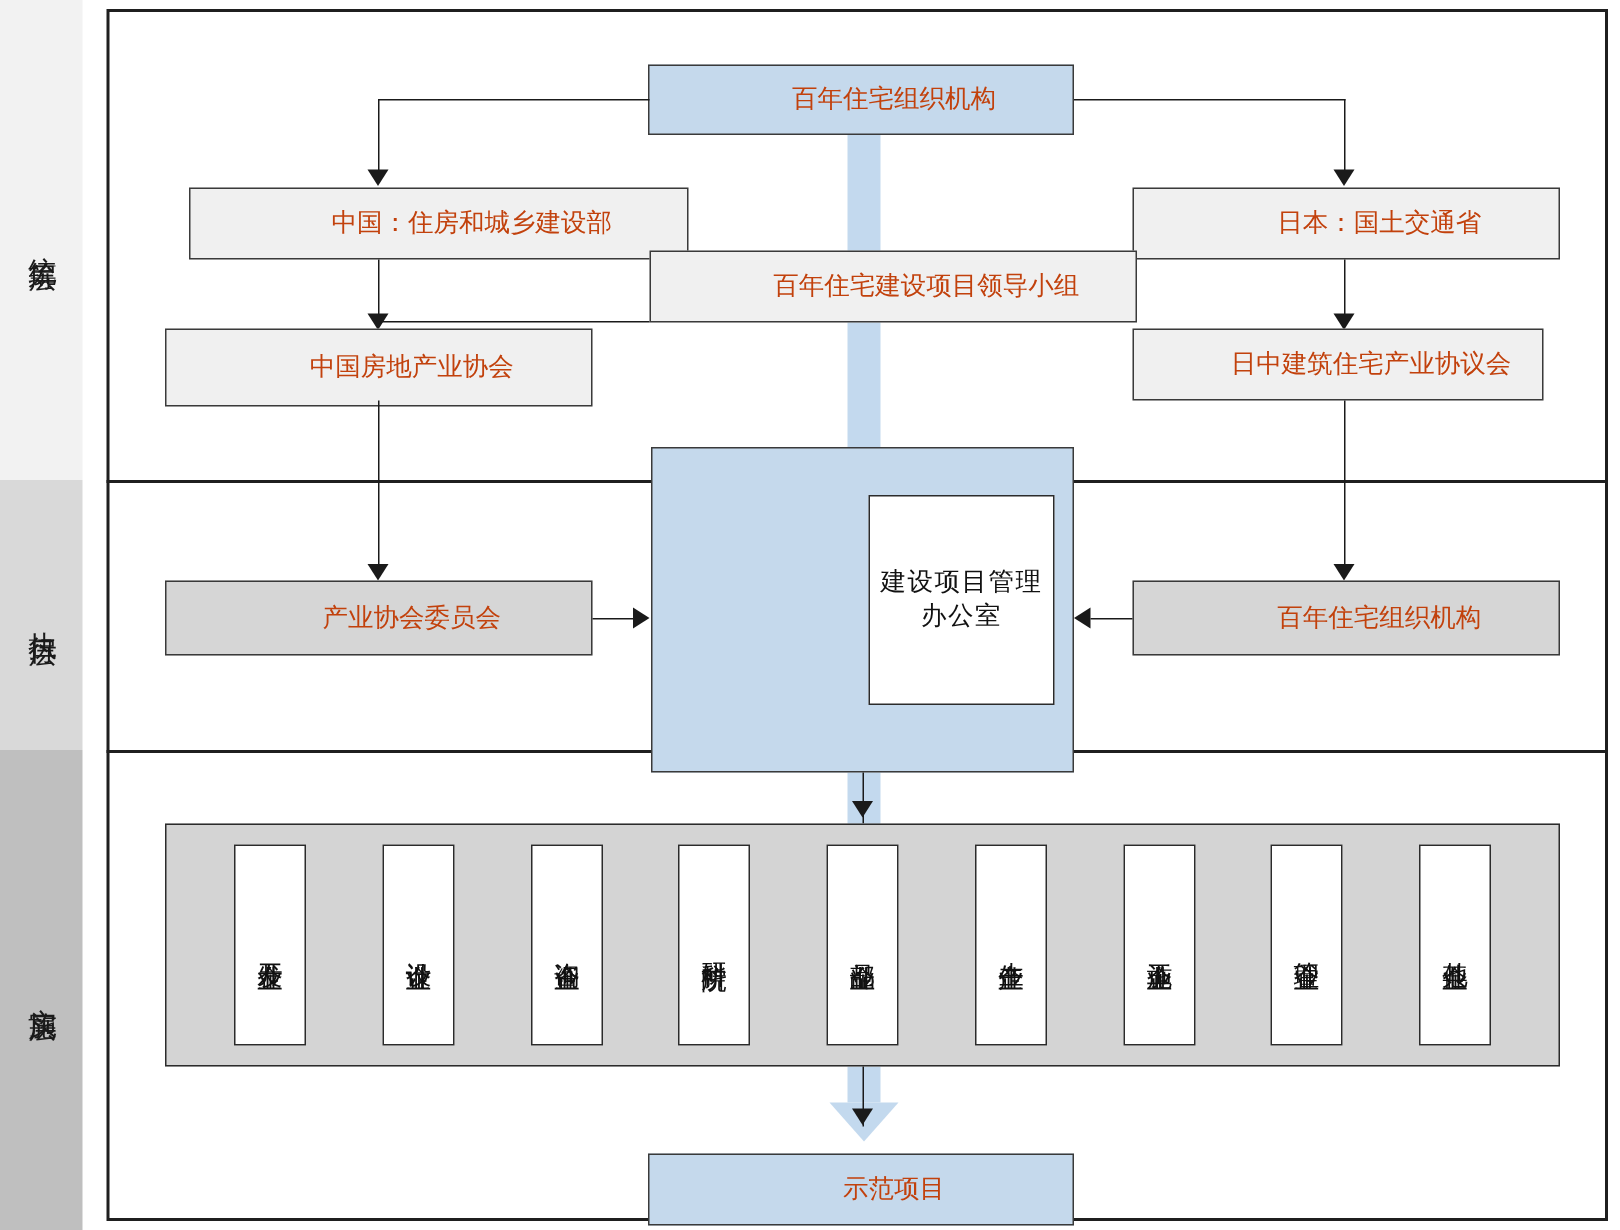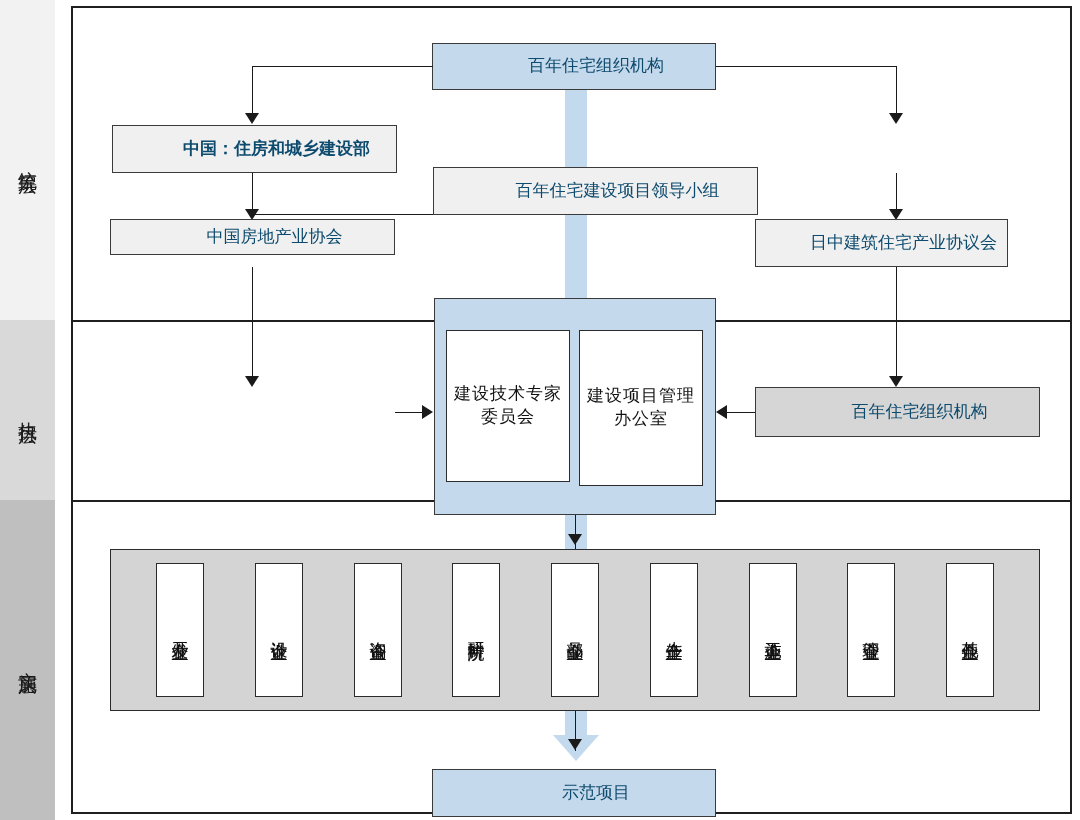--- a/index.html
+++ b/index.html
@@ -9,21 +9,21 @@
   
   .layer-band{position:absolute;left:0;width:55px;display:flex;align-items:center;justify-content:center;}
   .layer-label{writing-mode:vertical-rl;text-orientation:upright;font-size:19px;color:#1a1a1a;letter-spacing:3px;line-height:1.25;}
 
   
   .frame{position:absolute;border:2px solid #1f1f1f;box-sizing:border-box;background:transparent;}
   .divider{position:absolute;height:0;border-top:2px solid #1f1f1f;}
 
   
   .node{position:absolute;box-sizing:border-box;display:flex;align-items:center;justify-content:center;
-        text-align:center;font-size:17px;color:#0c4a6e;border:1.6px solid #3a3a3a;line-height:1.3;padding-left:44px;}
+        text-align:center;font-size:17px;color:#c2410c;border:1.6px solid #3a3a3a;line-height:1.3;padding-left:44px;}
   .node.grey-l{background:#f0f0f0;}
   .node.grey-d{background:#d6d6d6;}
   .node.blue  {background:#c5d9ec;}
 
   
   .vnode{position:absolute;box-sizing:border-box;background:#fff;border:1.6px solid #2b2b2b;
          display:flex;align-items:center;justify-content:center;}
   .vnode span{writing-mode:vertical-rl;text-orientation:upright;font-size:17px;color:#111;letter-spacing:1px;line-height:1.12;}
 
   
@@ -67,57 +67,56 @@
   <div class="node blue" style="left:432px;top:43px;width:284px;height:47px;">百年住宅组织机构</div>
 
   <div class="hline" style="left:252px;top:66px;width:181px;"></div>
   <div class="vline" style="left:252px;top:66px;height:48px;"></div>
   <div class="arrow-d" style="left:245px;top:113px;"></div>
 
   <div class="hline" style="left:716px;top:66px;width:181px;"></div>
   <div class="vline" style="left:896px;top:66px;height:48px;"></div>
   <div class="arrow-d" style="left:889px;top:113px;"></div>
 
-  <div class="node grey-l" style="left:112px;top:125px;width:285px;height:48px;font-weight:bold;">中国：住房和城乡建设部</div>
+  <div class="node grey-l" style="left:126px;top:125px;width:333px;height:48px;">中国：住房和城乡建设部</div>
 
+  <div class="node grey-l" style="left:755px;top:125px;width:285px;height:48px;">日本：国土交通省</div>
 
   <div class="node grey-l" style="left:433px;top:167px;width:325px;height:48px;">百年住宅建设项目领导小组</div>
 
   <div class="hline" style="left:252px;top:214px;width:181px;"></div>
 
   <div class="vline" style="left:252px;top:173px;height:42px;"></div>
   <div class="arrow-d" style="left:245px;top:209px;"></div>
 
   <div class="vline" style="left:896px;top:173px;height:42px;"></div>
   <div class="arrow-d" style="left:889px;top:209px;"></div>
 
-  <div class="node grey-l" style="left:110px;top:219px;width:285px;height:36px;">中国房地产业协会</div>
+  <div class="node grey-l" style="left:110px;top:219px;width:285px;height:52px;">中国房地产业协会</div>
 
-  <div class="node grey-l" style="left:755px;top:219px;width:253px;height:48px;">日中建筑住宅产业协议会</div>
+  <div class="node grey-l" style="left:755px;top:219px;width:274px;height:48px;">日中建筑住宅产业协议会</div>
 
   <div class="vline" style="left:252px;top:267px;height:112px;"></div>
   <div class="arrow-d" style="left:245px;top:376px;"></div>
 
   <div class="vline" style="left:896px;top:267px;height:112px;"></div>
   <div class="arrow-d" style="left:889px;top:376px;"></div>
 
+  <div class="node grey-d" style="left:110px;top:387px;width:285px;height:50px;">产业协会委员会</div>
 
   <div class="node grey-d" style="left:755px;top:387px;width:285px;height:50px;">百年住宅组织机构</div>
 
   <div class="hline" style="left:395px;top:412px;width:29px;"></div>
   <div class="arrow-r" style="left:422px;top:405px;"></div>
 
   <div class="hline" style="left:727px;top:412px;width:28px;"></div>
   <div class="arrow-l" style="left:716px;top:405px;"></div>
 
   <div class="node blue" style="left:434px;top:298px;width:282px;height:217px;"></div>
-  <div class="vnode" style="left:446px;top:330px;width:124px;height:152px;background:#fff;">
-    <span style="writing-mode:horizontal-tb;text-orientation:mixed;font-size:17px;text-align:center;line-height:1.35;">建设技术专家委员会</span>
-  </div>
-  <div class="vnode" style="left:579px;top:330px;width:124px;height:156px;background:#fff;">
+  <div class="vnode" style="left:579px;top:330px;width:124px;height:140px;background:#fff;">
     <span style="writing-mode:horizontal-tb;text-orientation:mixed;font-size:17px;text-align:center;line-height:1.35;">建设项目管理办公室</span>
   </div>
 
   <div class="vline" style="left:575px;top:515px;height:34px;"></div>
   <div class="arrow-d" style="left:568px;top:534px;"></div>
 
   <div class="strip" style="left:110px;top:549px;width:930px;height:162px;"></div>
 
   <div class="vnode" style="left:156px;top:563px;width:48px;height:134px;">
     <span>开发企业</span>

